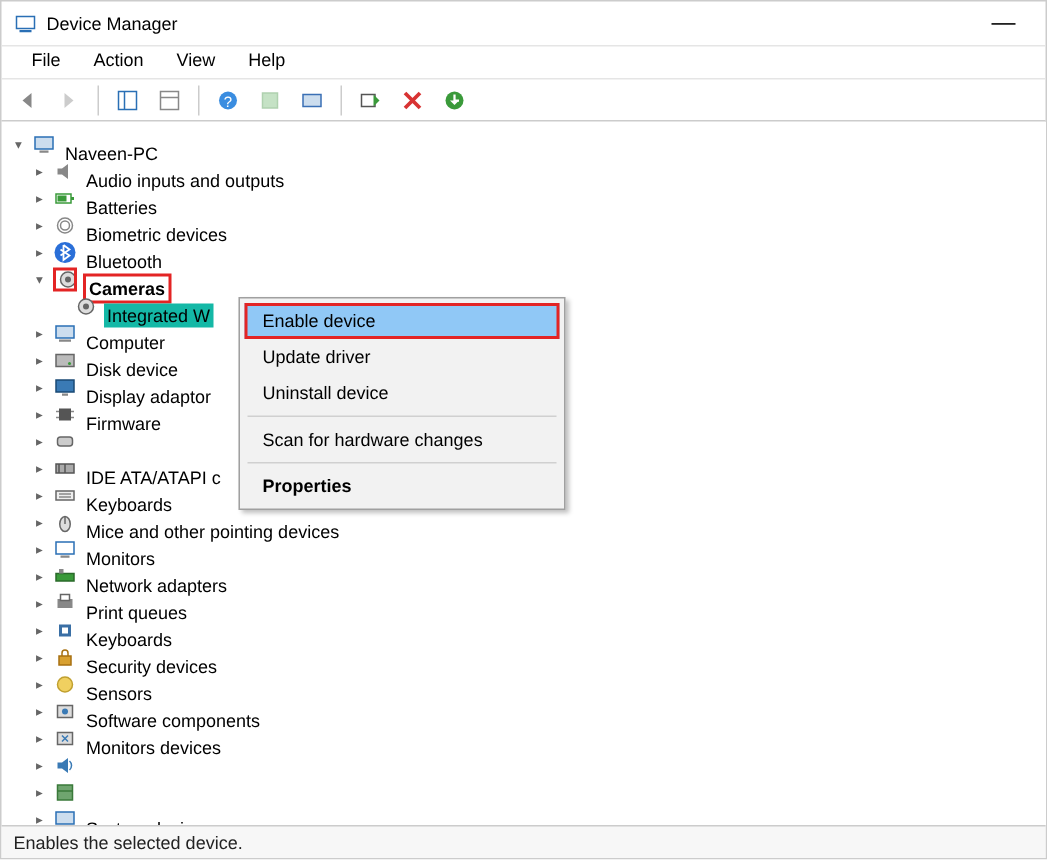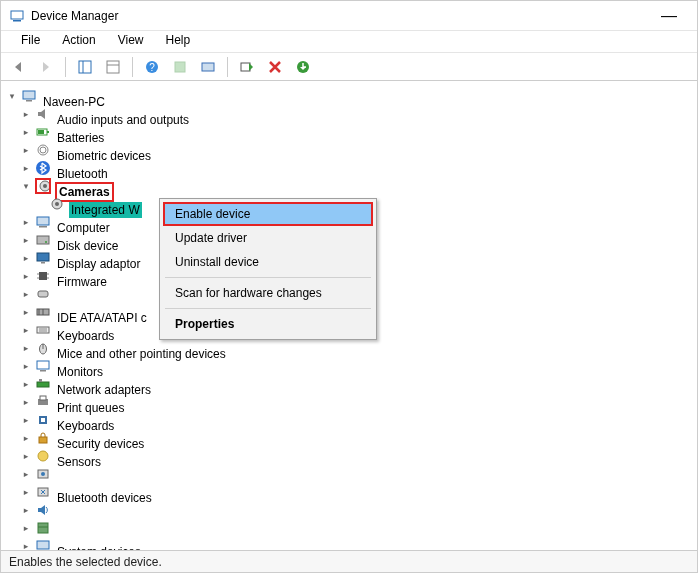--- a/index.html
+++ b/index.html
@@ -377,32 +377,33 @@
               </li>
               <li>
                 <div class="row" style="--indent:14px">
     <span class="expander">▸</span>
     <span class="nicon ">
                     <svg width="16" height="16">
                       <rect x="3" y="4" width="10" height="8" fill="#ddd" stroke="#666"></rect>
                       <circle cx="8" cy="8" r="2" fill="#3a7ab5"></circle>
                     </svg>
                   </span>
+    <span class="label ">Software components</span>
   </div>
               </li>
               <li>
                 <div class="row" style="--indent:14px">
     <span class="expander">▸</span>
     <span class="nicon ">
                     <svg width="16" height="16">
                       <rect x="3" y="4" width="10" height="8" fill="#ddd" stroke="#666"></rect>
                       <path d="M6 6 L10 10 M10 6 L6 10" stroke="#3a7ab5"></path>
                     </svg>
                   </span>
-    <span class="label ">Bluetooth devices</span>
+    <span class="label ">Monitors devices</span>
   </div>
               </li>
               <li>
                 <div class="row" style="--indent:14px">
     <span class="expander">▸</span>
     <span class="nicon ">
                     <svg width="16" height="16">
                       <path d="M3 6 L6 6 L10 3 L10 13 L6 10 L3 10 Z" fill="#3a7ab5"></path>
                       <path d="M11 5 A4 4 0 0 1 11 11" fill="none" stroke="#3a7ab5"></path>
                     </svg>

